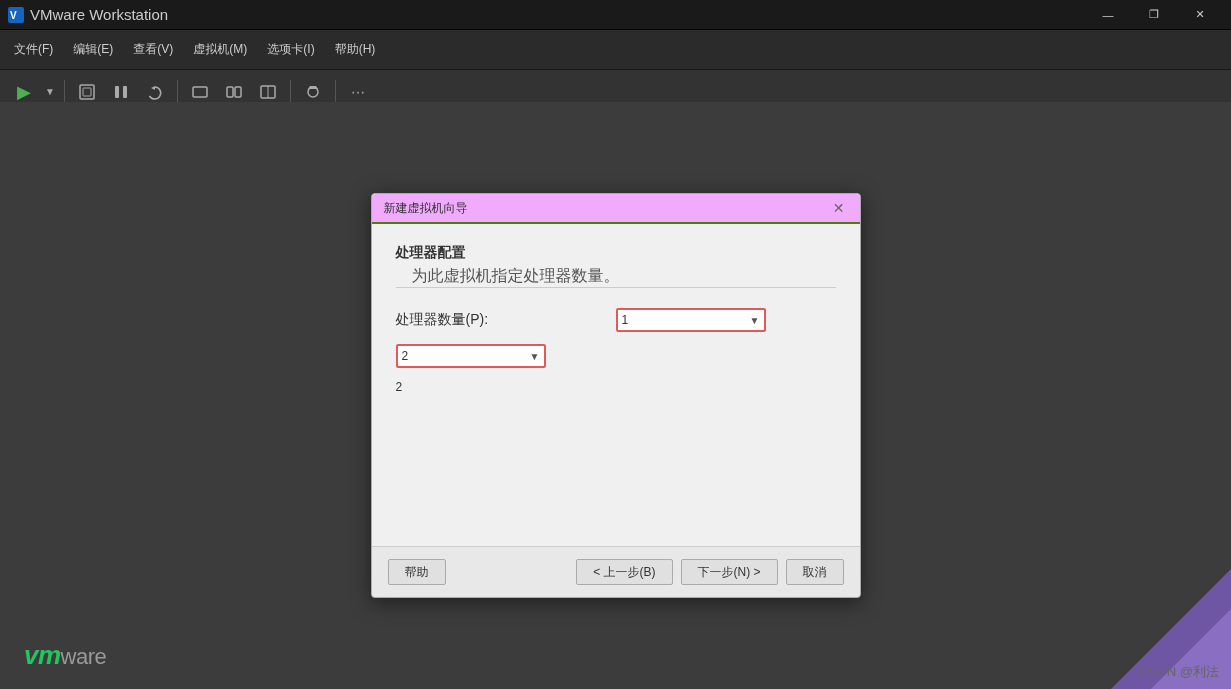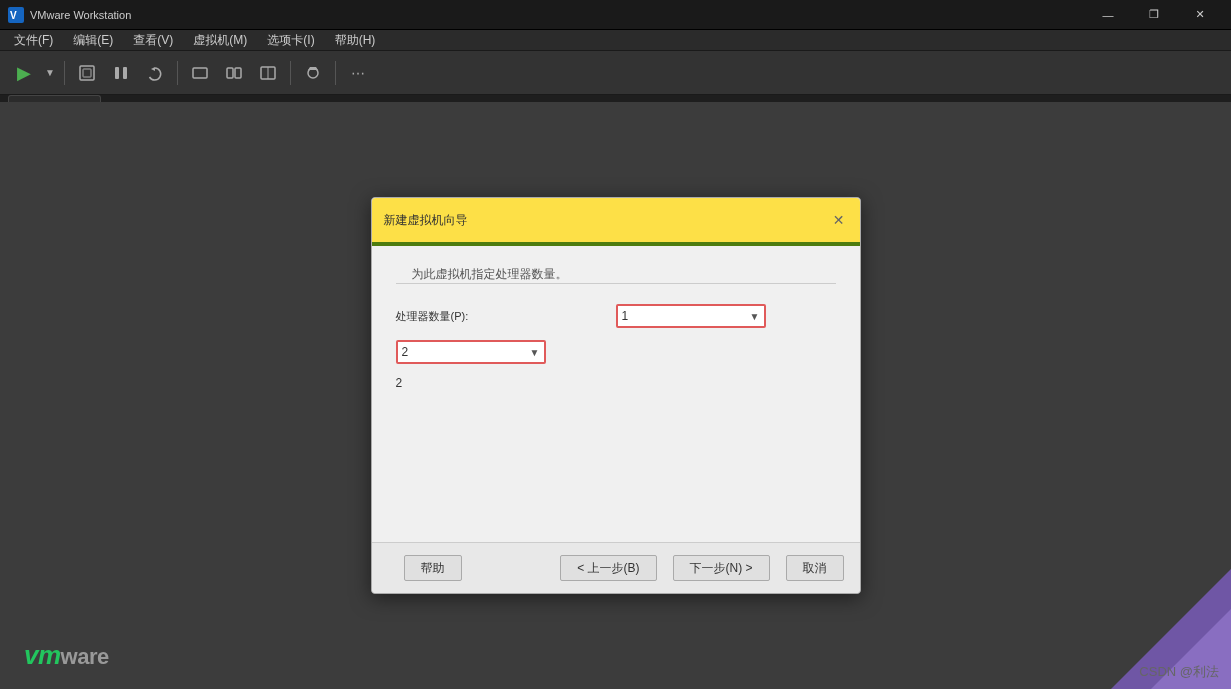--- a/index.html
+++ b/index.html
@@ -27,41 +27,41 @@
     .title-bar-icon {
       width: 16px;
       height: 16px;
       margin-right: 6px;
       display: flex;
       align-items: center;
       justify-content: center;
     }
     .title-bar-text {
       flex: 1;
-      font-size: 11px;
+      font-size: 15px;
       color: #cccccc;
     }
     .title-bar-controls {
       display: flex;
       gap: 0;
     }
     .title-btn {
       width: 46px;
       height: 30px;
       display: flex;
       align-items: center;
       justify-content: center;
       cursor: pointer;
       font-size: 11px;
       color: #cccccc;
     }
 
     
     .menu-bar {
-      height: 21px;
+      height: 40px;
       background: #2b2b2b;
       display: flex;
       align-items: center;
       padding: 0 4px;
       border-bottom: 1px solid #1a1a1a;
     }
     .menu-item {
       padding: 4px 10px;
       font-size: 12px;
       color: #cccccc;
@@ -195,23 +195,23 @@
     }
     .dialog {
       width: 490px;
       background: #f0f0f0;
       border: 1px solid #aaa;
       border-radius: 4px;
       box-shadow: 0 4px 20px rgba(0,0,0,0.5);
       position: relative;
     }
     .dialog-titlebar {
-      height: 48px;
-      background: #fde047;
-      border-bottom: 4px solid #4d7c0f;
+      height: 30px;
+      background: #f0abfc;
+      border-bottom: 2px solid #4d7c0f;
       border-radius: 4px 4px 0 0;
       display: flex;
       align-items: center;
       padding: 0 12px;
       justify-content: space-between;
     }
     .dialog-title-text {
       font-size: 12px;
       color: #333;
     }
@@ -229,21 +229,21 @@
     .dialog-body {
       padding: 20px 24px;
     }
     .dialog-section-title {
       font-size: 14px;
       font-weight: bold;
       color: #333;
       margin-bottom: 4px;
     }
     .dialog-section-subtitle {
-      font-size: 12px;
+      font-size: 16px;
       color: #555;
       margin-bottom: 0;
       padding-left: 16px;
     }
     .dialog-divider {
       height: 1px;
       background: #ccc;
       margin-bottom: 20px;
     }
     .form-group-title {
@@ -252,21 +252,21 @@
       font-weight: bold;
       margin-bottom: 12px;
     }
     .form-row {
       display: flex;
       align-items: center;
       margin-bottom: 12px;
     }
     .form-label {
       width: 220px;
-      font-size: 11px;
+      font-size: 14px;
       color: #333;
       flex-shrink: 0;
     }
     .form-control-wrapper {
       flex: 1;
     }
     .select-wrapper {
       position: relative;
       width: 150px;
       display: inline-block;
@@ -315,24 +315,24 @@
       padding: 0 16px;
       font-size: 12px;
       cursor: pointer;
       border-radius: 2px;
       border: 1px solid #aaa;
       background: #e0e0e0;
       color: #333;
       display: flex;
       align-items: center;
       justify-content: center;
-      margin-left: 16px;
     }
     .btn-group {
       display: flex;
+      gap: 8px;
       padding-left: 44px;
     }
   </style>
 </head>
 <body>
 
 <div class="title-bar">
   <div class="title-bar-icon">
     <svg width="16" height="16" viewBox="0 0 16 16">
       <rect width="16" height="16" rx="2" fill="#1565c0"></rect>
@@ -412,21 +412,21 @@
     <span class="tab-home-icon">🏠</span>
     <span>主页</span>
     <span class="tab-close">✕</span>
   </div>
 </div>
 
 <div class="main-area">
 
   <div class="vmware-logo">
     <span class="vmware-logo-text">
-      <span style="font-style:italic; color:#22c55e; font-size:26px;">vm</span><span style="font-weight:700; color:#999; font-size:22px;">ware</span>
+      <span style="font-style:italic; color:#22c55e; font-size:26px;">vm</span><span style="font-weight:400; color:#999; font-size:22px;">ware</span>
     </span>
   </div>
 
   <div class="triangle-decoration">
     <svg width="120" height="120" viewBox="0 0 120 120">
       <polygon points="120,0 120,120 0,120" fill="#7c5cbf" opacity="0.8"></polygon>
       <polygon points="120,40 120,120 40,120" fill="#9b7fd4" opacity="0.6"></polygon>
     </svg>
   </div>
 
@@ -435,20 +435,21 @@
 
 <div class="dialog-overlay">
   <div class="dialog">
 
     <div class="dialog-titlebar">
       <span class="dialog-title-text">新建虚拟机向导</span>
       <div class="dialog-close-btn">✕</div>
     </div>
 
     <div class="dialog-body">
+      <div class="dialog-section-title">处理器配置</div>
       <div class="dialog-section-subtitle">为此虚拟机指定处理器数量。</div>
       <div class="dialog-divider"></div>
 
 
       <div class="form-row">
         <div class="form-label">处理器数量(P):</div>
         <div class="form-control-wrapper">
           <div class="select-wrapper">
             <select>
               <option value="1" selected="">1</option>

